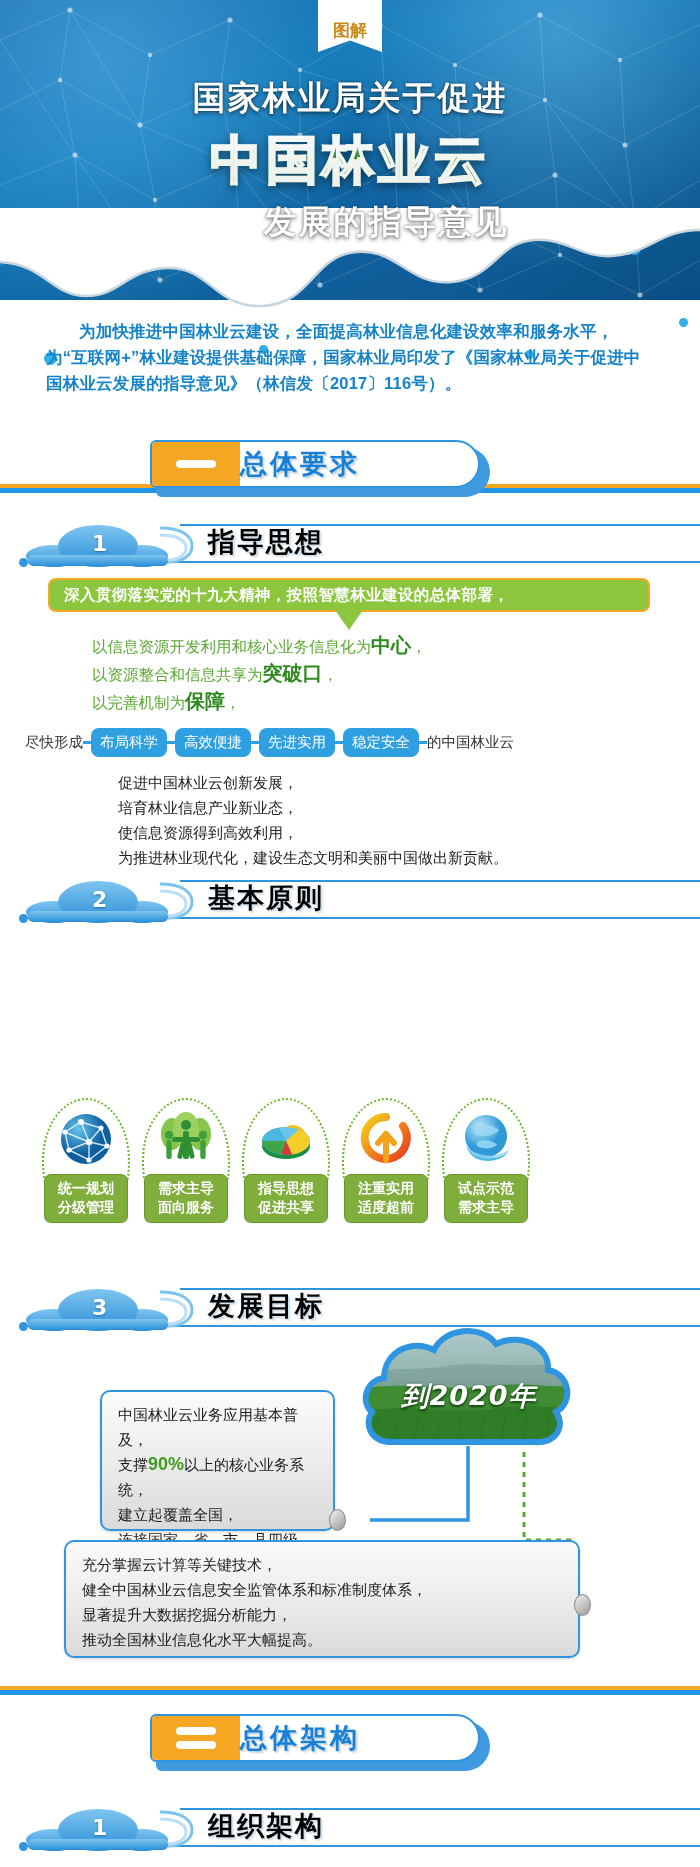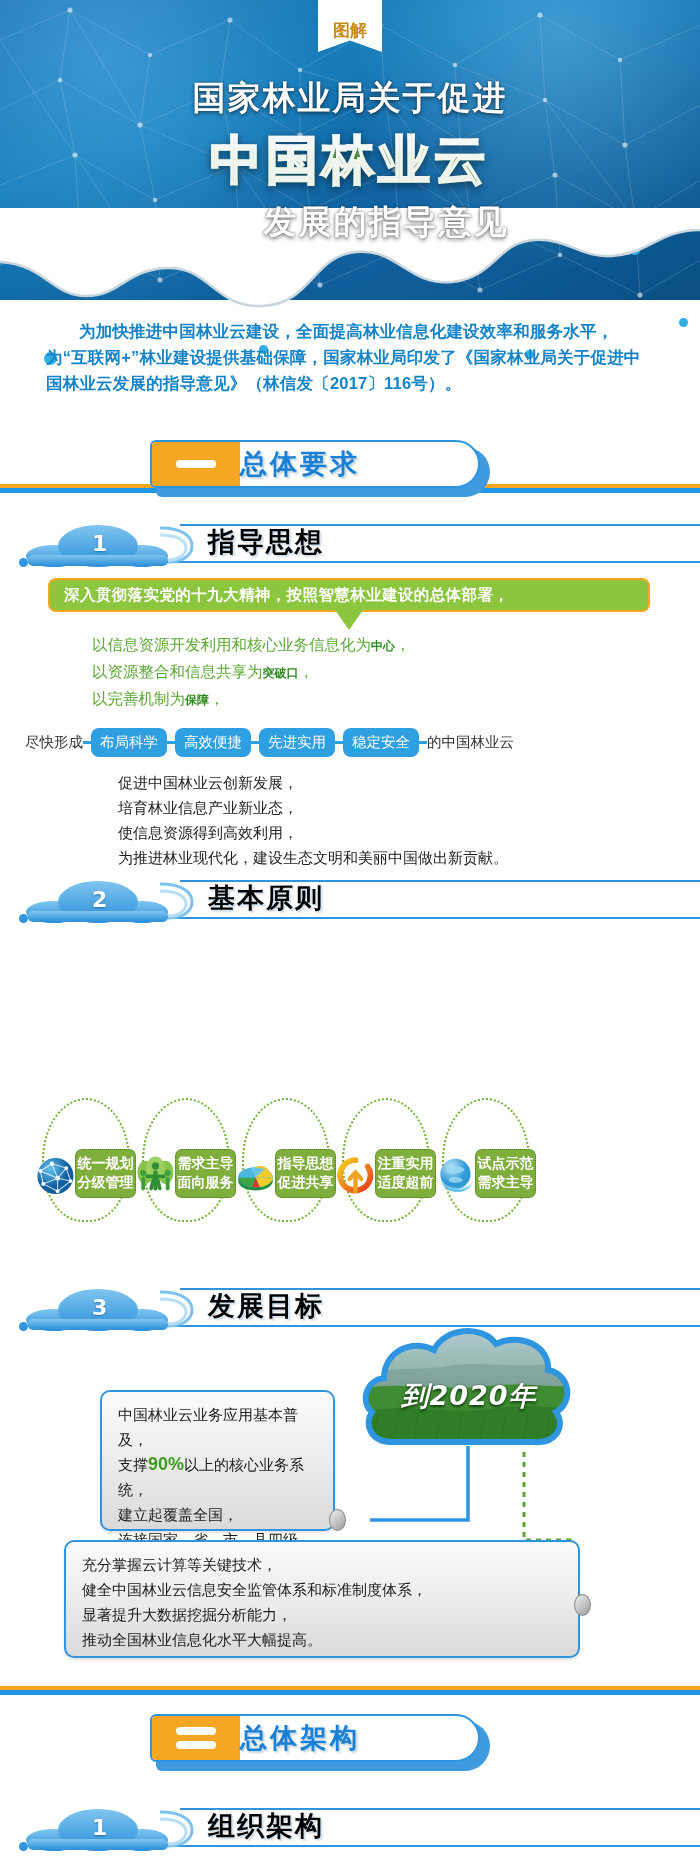--- a/index.html
+++ b/index.html
@@ -129,39 +129,39 @@
     border-right:14px solid transparent; border-top:20px solid #8cc63e;
   }
   .callout .tail::after {
     content:""; position:absolute; left:-14px; top:-20px; width:0; height:0;
     border-left:14px solid transparent; border-right:14px solid transparent;
     border-top:20px solid transparent;
   }
 
   
   .greenlines { position:absolute; color:#5aa832; font-size:15.5px; line-height:26px; font-weight:500; }
-  .greenlines b { color:#2f8a1e; font-weight:bold; font-size:12px; }
+  .greenlines b { color:#2f8a1e; font-weight:bold; font-size:20px; }
 
   
   .tagrow {
     position:absolute; display:flex; align-items:center;
     font-size:14.5px; color:#333; font-weight:500;
   }
   .tagrow .pill {
     background:#2e9fe0; color:#fff; border-radius:8px; padding:5px 9px;
     font-size:14.5px; font-weight:500; white-space:nowrap;
   }
   .tagrow .conn { width:8px; height:3px; background:#2e9fe0; }
 
   
   .darklines { position:absolute; color:#222; font-size:15px; line-height:25px; }
 
   
   .principles { position:absolute; left:36px; top:1098px; width:500px; height:142px; display:flex; }
-  .pcol { width:100px; position:relative; display:flex; flex-direction:row; align-items:center; }
+  .pcol { width:100px; position:relative; display:flex; flex-direction:column; align-items:center; }
   .pcol .ring {
     position:absolute; left:6px; top:0; width:88px; height:124px;
     border:2px dotted #6fb52e; border-radius:50% 50% 46% 46%;
   }
   .pcol .ico { margin-top:14px; width:54px; height:54px; position:relative; z-index:2; }
   .pcol .plabel {
     position:relative; z-index:3; margin-top:8px; width:84px;
     background:#7fae3c; border:1.5px dotted #4d7d1f; border-radius:7px;
     color:#fff; font-size:14px; font-weight:bold; text-align:center;
     line-height:19px; padding:4px 0 5px;

